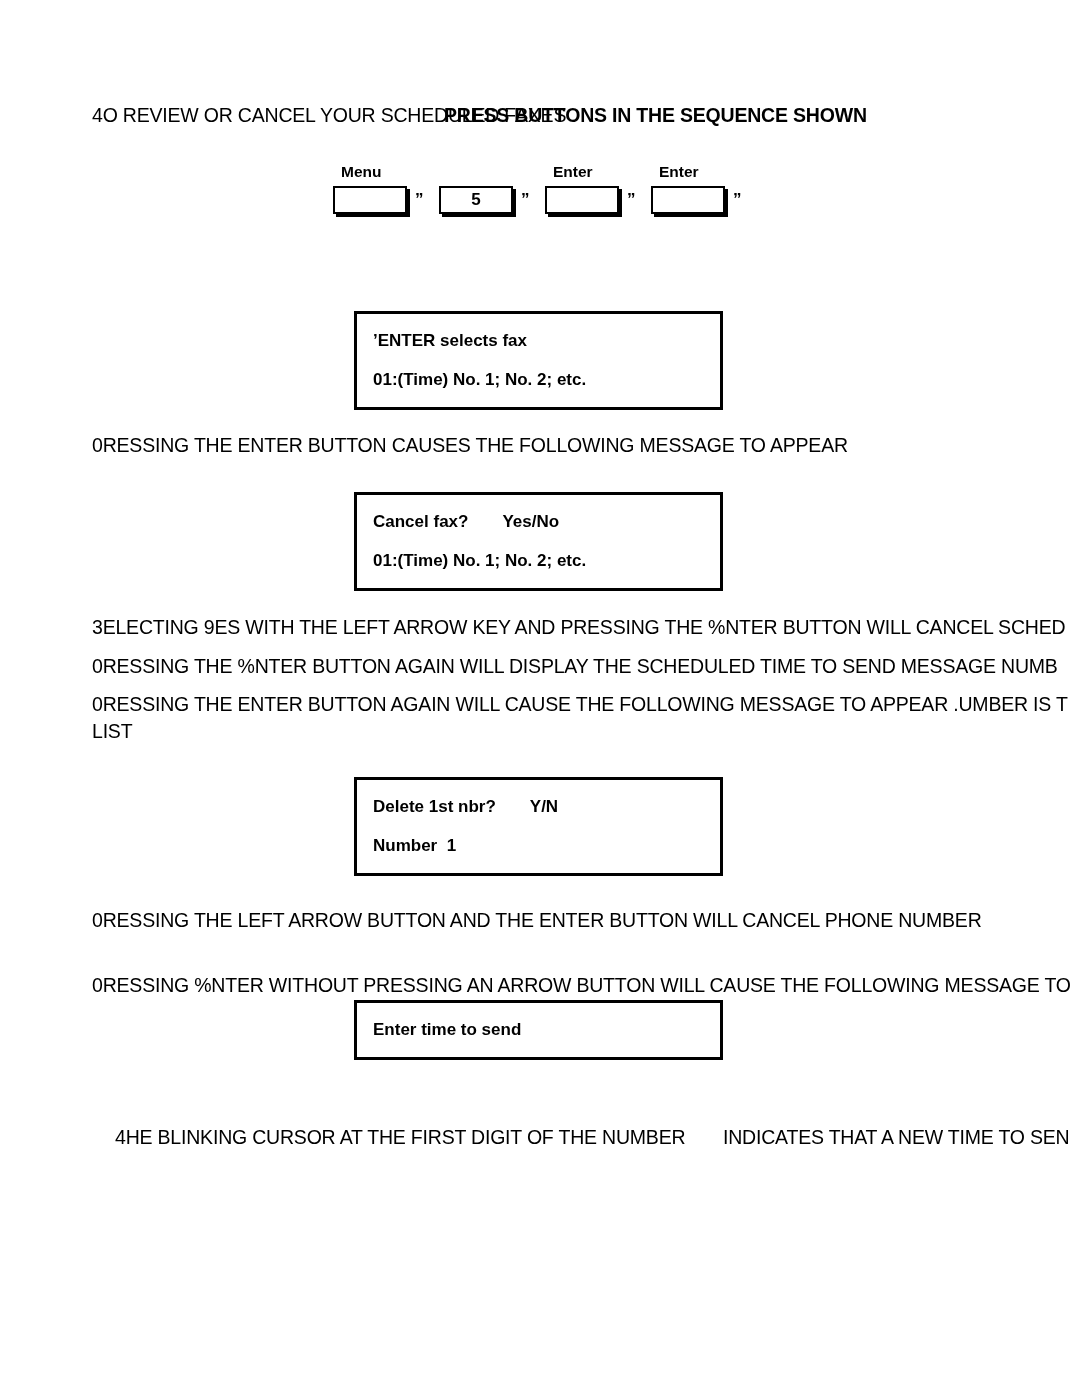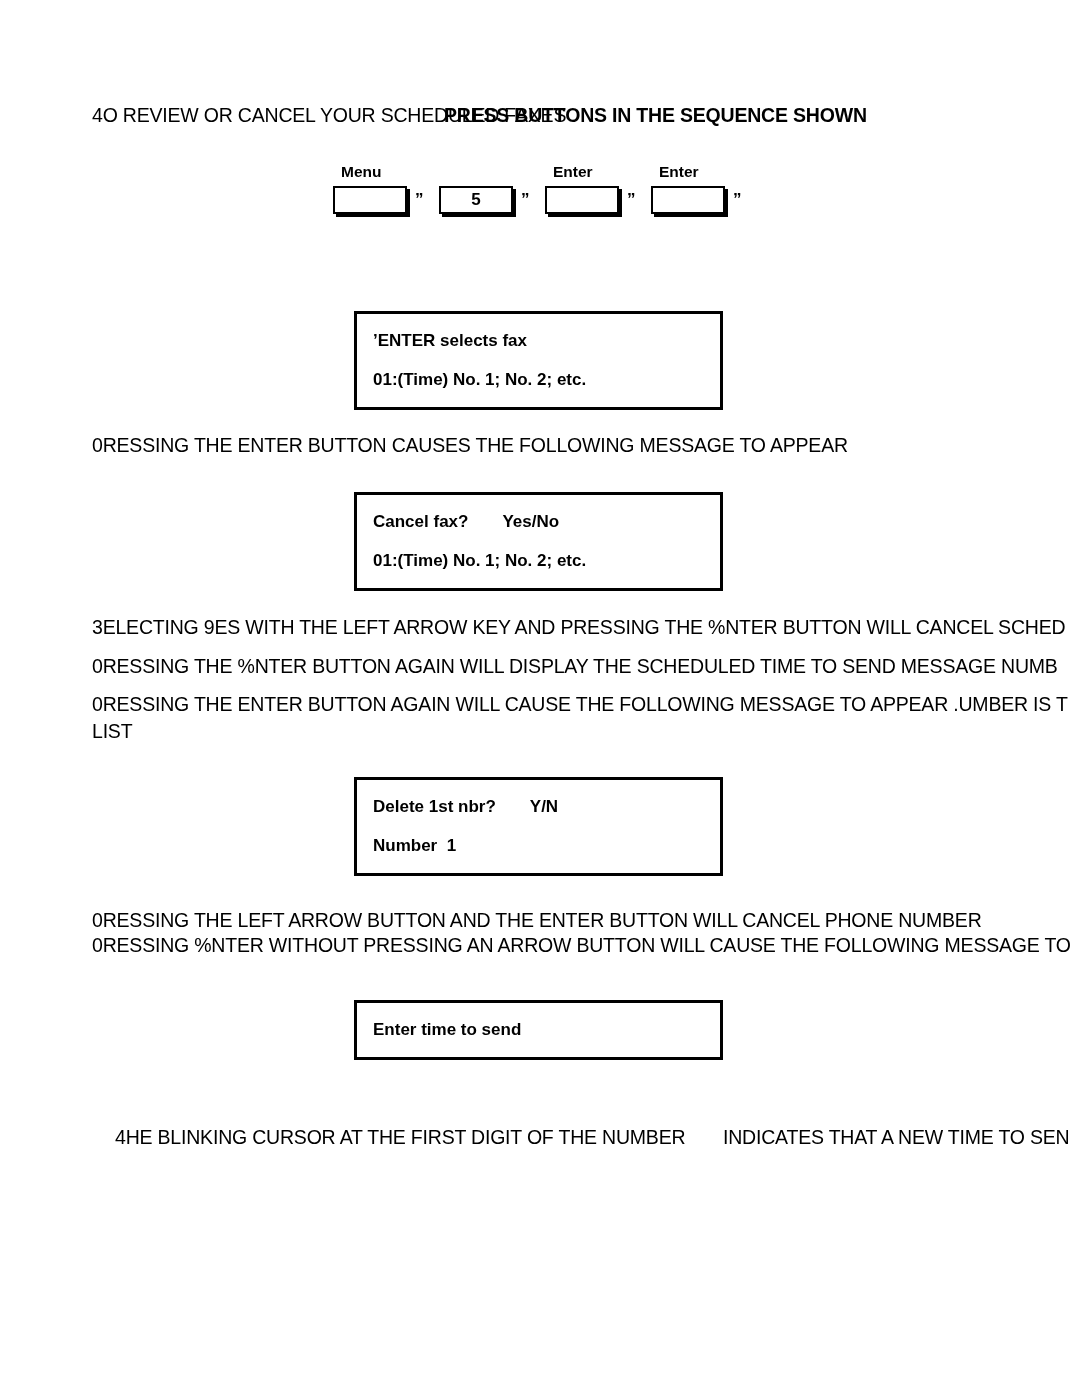--- a/index.html
+++ b/index.html
@@ -194,21 +194,21 @@
 
   <div class="para wrap" style="left:92px; top:691px;">0RESSING THE ENTER BUTTON AGAIN WILL CAUSE THE FOLLOWING MESSAGE TO APPEAR  .UMBER  IS T LIST</div>
 
   <div class="lcd" style="top:777px;">
     <div class="lcd-line"><span>Delete 1st nbr?</span><span class="gap"></span><span>Y/N</span></div>
     <div class="lcd-line">Number  1</div>
   </div>
 
   <div class="para" style="left:92px; top:896px;margin-top:11px;">0RESSING THE LEFT ARROW BUTTON AND THE ENTER BUTTON WILL CANCEL PHONE NUMBER</div>
 
-  <div class="para" style="left:92px; top:932px;">0RESSING %NTER WITHOUT PRESSING AN ARROW BUTTON WILL CAUSE THE FOLLOWING MESSAGE TO</div>
+  <div class="para" style="left:92px; top:972px;">0RESSING %NTER WITHOUT PRESSING AN ARROW BUTTON WILL CAUSE THE FOLLOWING MESSAGE TO</div>
 
   <div class="lcd" style="top:1000px;">
     <div class="lcd-line">Enter time to send</div>
   </div>
 
   <div class="para" style="left:92px; top:1124px;margin-left:23px;">4HE BLINKING CURSOR AT THE FIRST DIGIT OF THE NUMBER</div>
   <div class="para" style="left:723px; top:1124px;">INDICATES THAT A NEW TIME TO SEN</div>
 
 </div>
 

